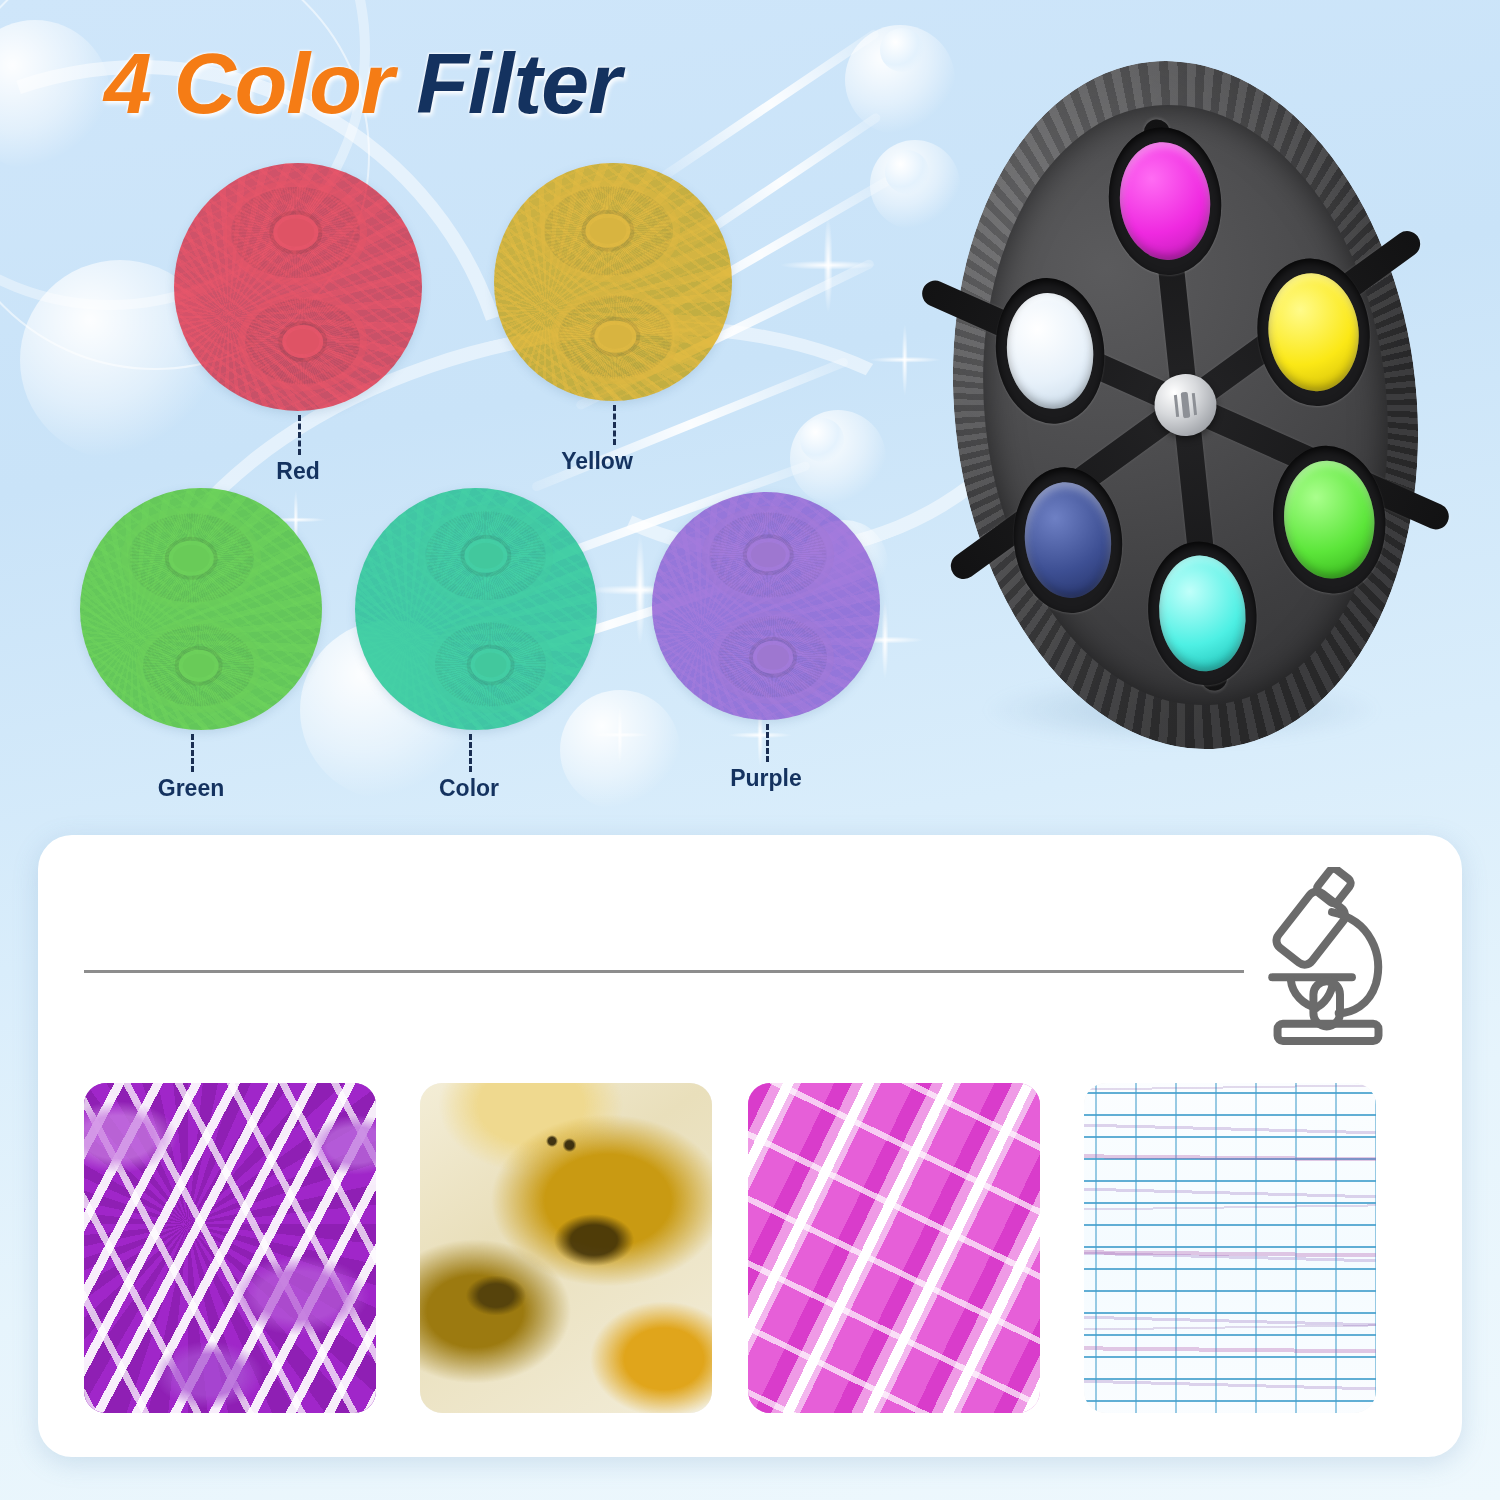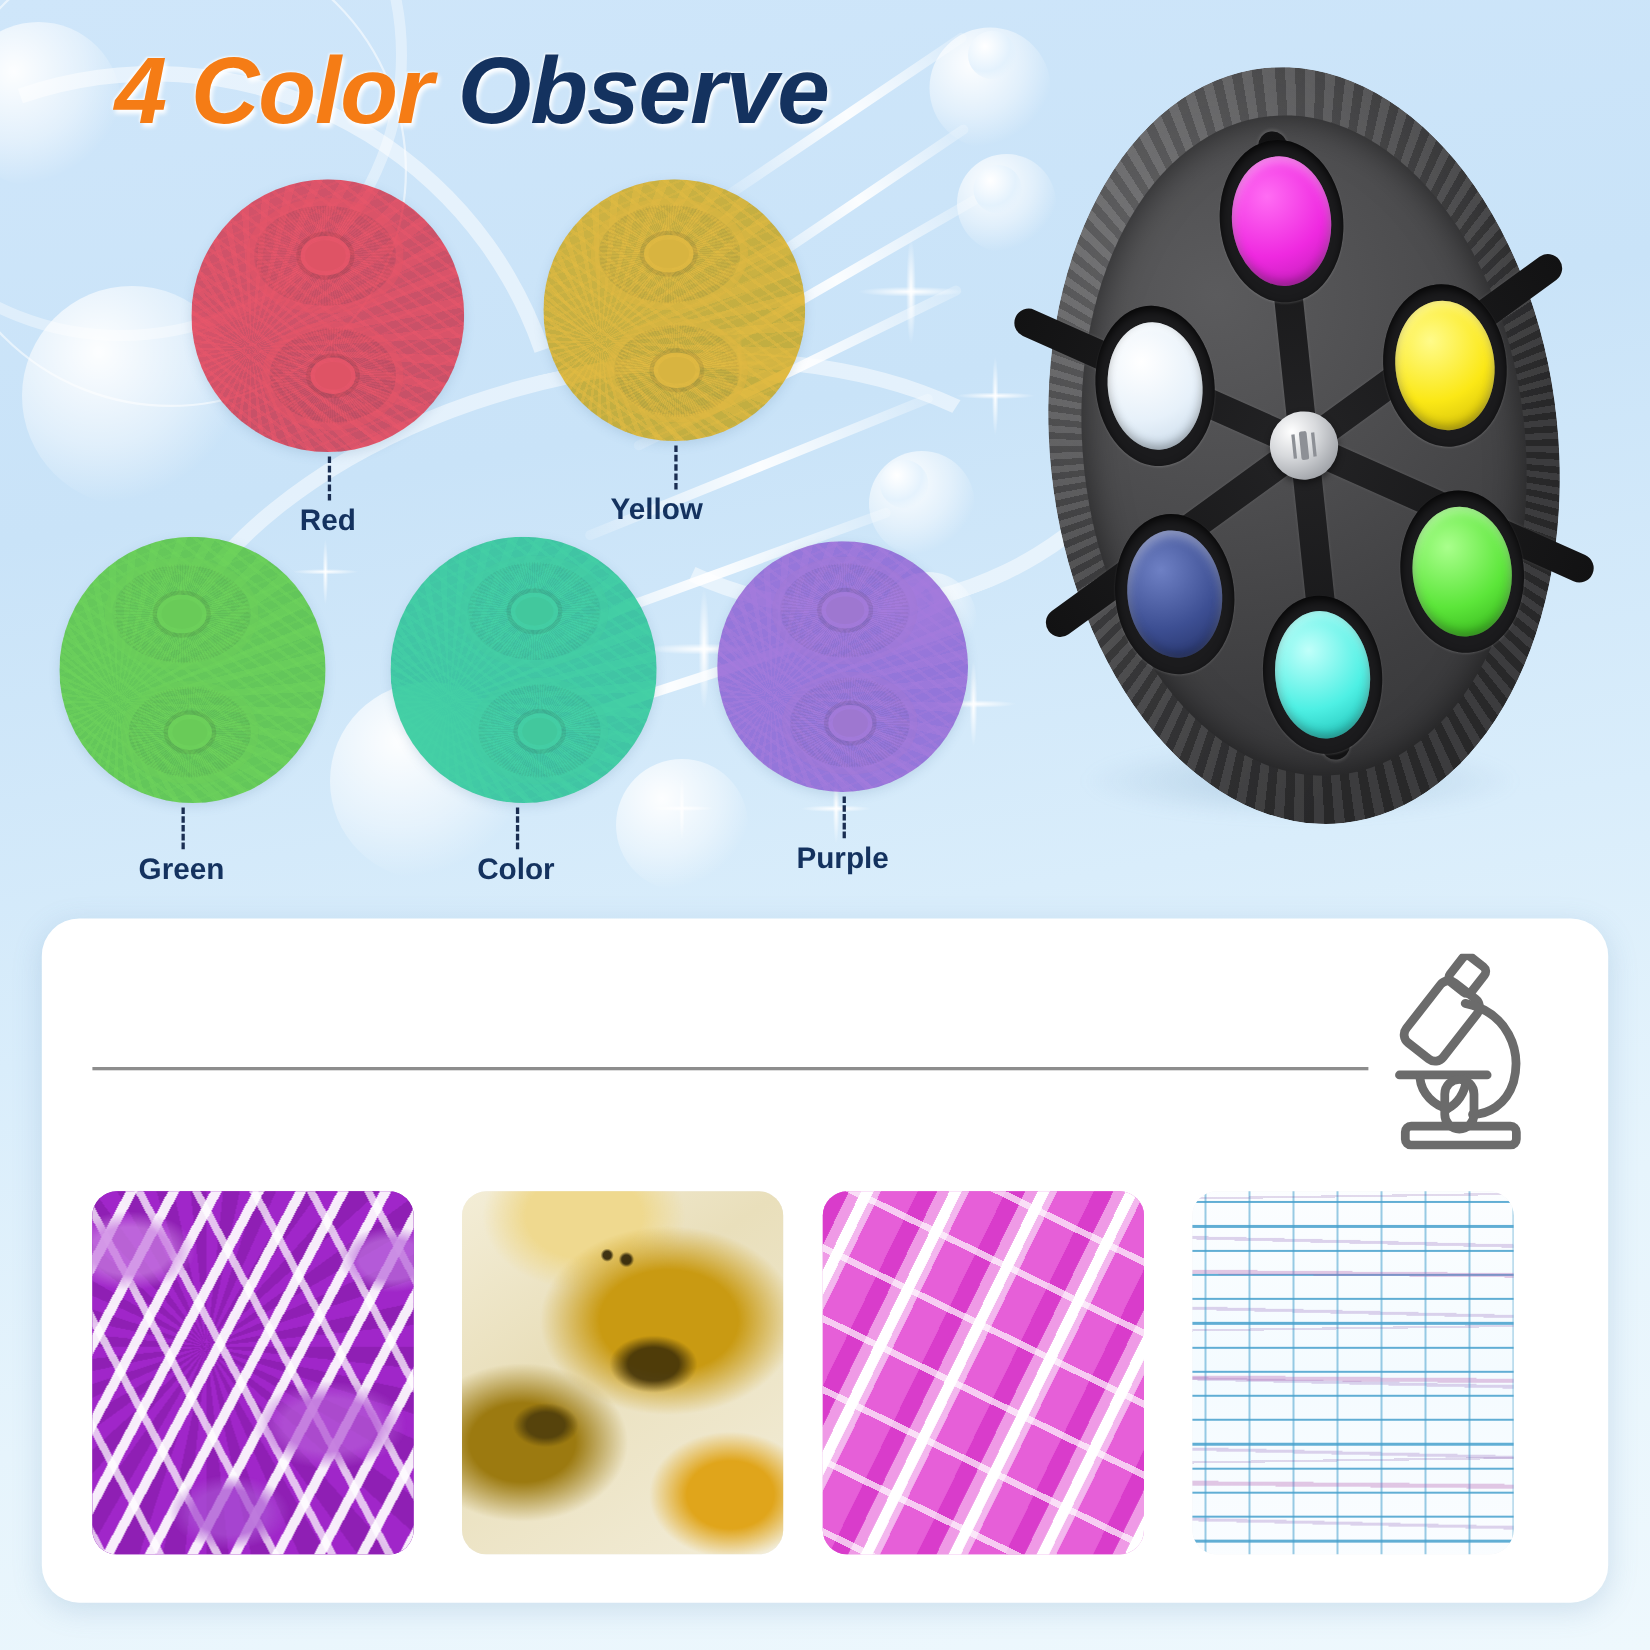--- a/index.html
+++ b/index.html
@@ -87,21 +87,21 @@
     background: #eef0ea;
     box-shadow: 0 0 0 4px rgba(255,255,255,.85), 0 0 0 8px rgba(0,0,0,.12);
   }
   .tint { position: absolute; inset: 0; mix-blend-mode: multiply; }
   .tintlight { position: absolute; inset: 0; mix-blend-mode: screen; opacity: .28; }
 
   .leader {
     position: absolute; width: 0; border-left: 3px dashed #1a2e52;
   }
   .sw-label {
-    position: absolute; font-size: 27px; font-weight: bold; color: #14325f;
+    position: absolute; font-size: 23px; font-weight: bold; color: #14325f;
     white-space: nowrap; transform: translateX(-50%);
   }
 
   
   .wheel-wrap { position: absolute; }
   .wheel-shadow {
     position: absolute; left: 52px; top: 620px; width: 400px; height: 70px;
     border-radius: 50%;
     background: radial-gradient(ellipse at center, rgba(120,160,195,.38), rgba(160,195,225,0) 70%);
     filter: blur(6px);
@@ -283,21 +283,21 @@
   <div class="sparkle" style="left:905px; top:360px; width:72px;  height:72px;"></div>
   <div class="sparkle" style="left:640px; top:590px; width:110px; height:110px;"></div>
   <div class="sparkle" style="left:885px; top:640px; width:78px;  height:78px;"></div>
   <div class="sparkle" style="left:296px; top:520px; width:60px;  height:60px;"></div>
   <div class="sparkle" style="left:620px; top:735px; width:58px;  height:58px;"></div>
   <div class="sparkle" style="left:760px; top:735px; width:64px;  height:64px;"></div>
 </div>
 
 <div class="title">
   <span class="t-orange">4 Color</span>
-  <span class="t-navy">Observe</span>
+  <span class="t-navy">Filter</span>
 </div>
 
 <div class="swatch" style="left:174px; top:163px;">
   <div class="disc" style="width:248px; height:248px;">
     <div class="tissue">
       <div class="stroma"></div>
       <div class="follicle" style="left:20%; top:7%; width:58%; height:42%;">
         <div class="f-ring"></div>
           <div class="f-grain"></div>
           <div class="f-nucleus"></div>
@@ -330,21 +330,21 @@
           <div class="f-nucleus"></div>
       </div>
     </div>
     <div class="tint" style="background:#d8a520"></div>
     <div class="tintlight" style="background:#ffe08a"></div>
   </div>
   <div class="leader" style="left:119px; top:242px; height:40px;"></div>
   <div class="sw-label" style="left:103px; top:285px;">Yellow</div>
 </div>
 
-<div class="swatch" style="left:54px; top:488px;">
+<div class="swatch" style="left:80px; top:488px;">
   <div class="disc" style="width:242px; height:242px;">
     <div class="tissue">
       <div class="stroma"></div>
       <div class="follicle" style="left:17%; top:8%; width:58%; height:42%;">
         <div class="f-ring"></div>
           <div class="f-grain"></div>
           <div class="f-nucleus"></div>
       </div>
       <div class="follicle" style="left:23%; top:54%; width:52%; height:39%;">
         <div class="f-ring"></div>

